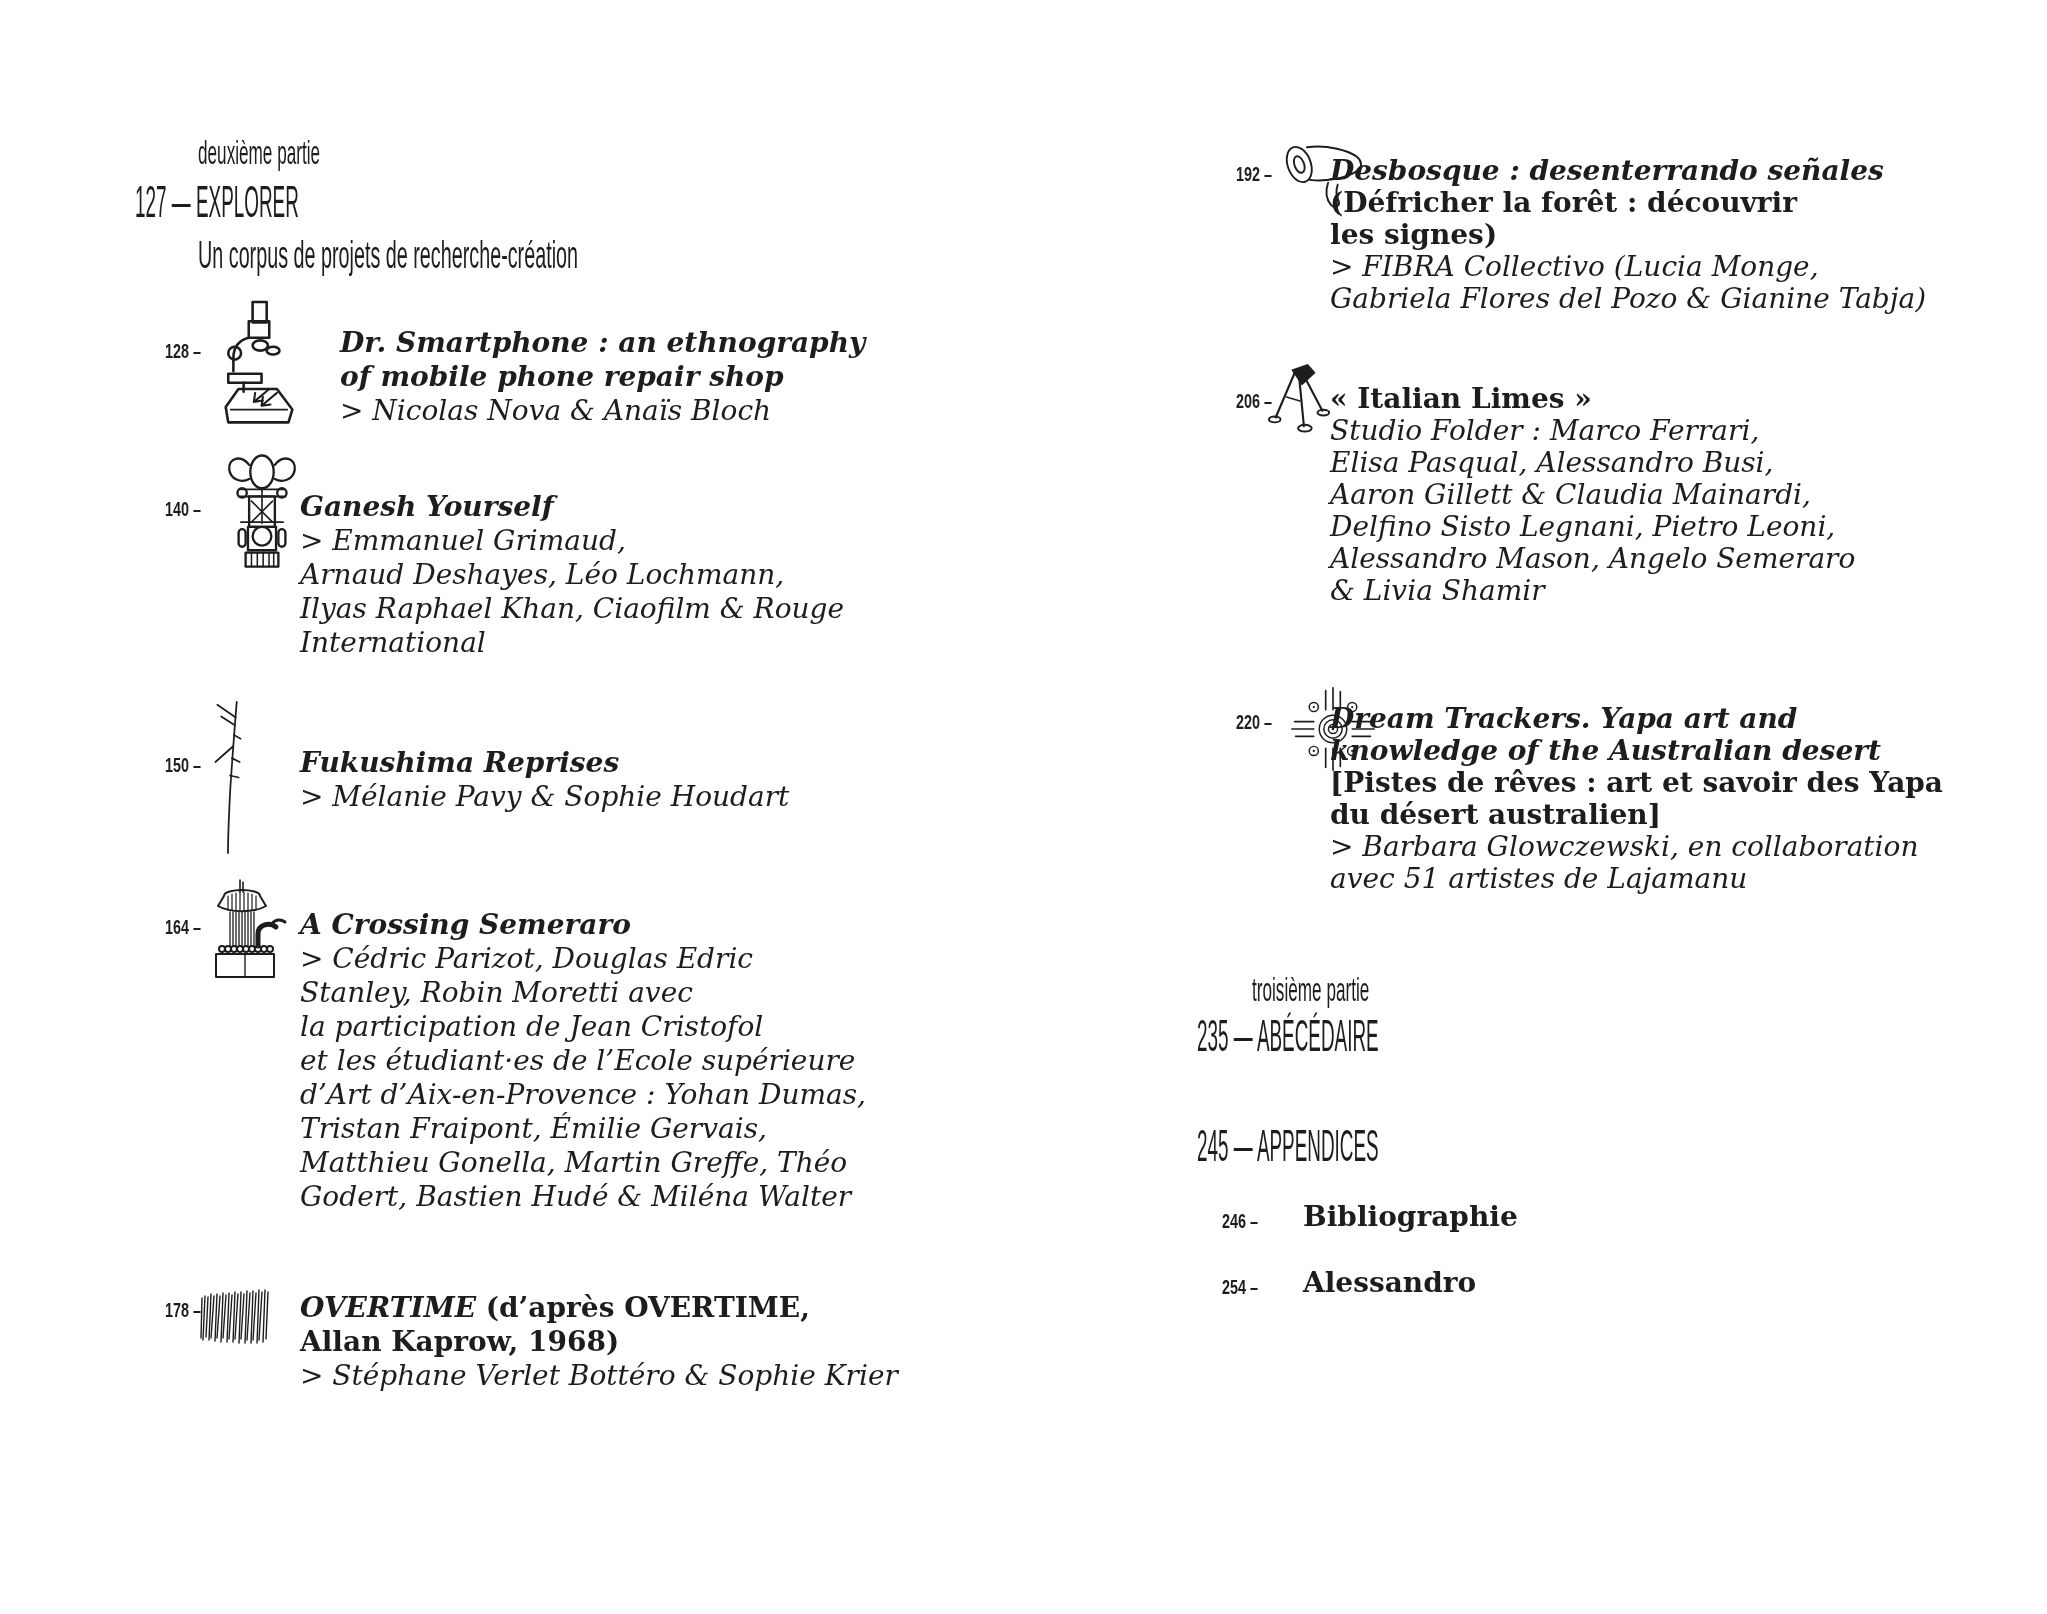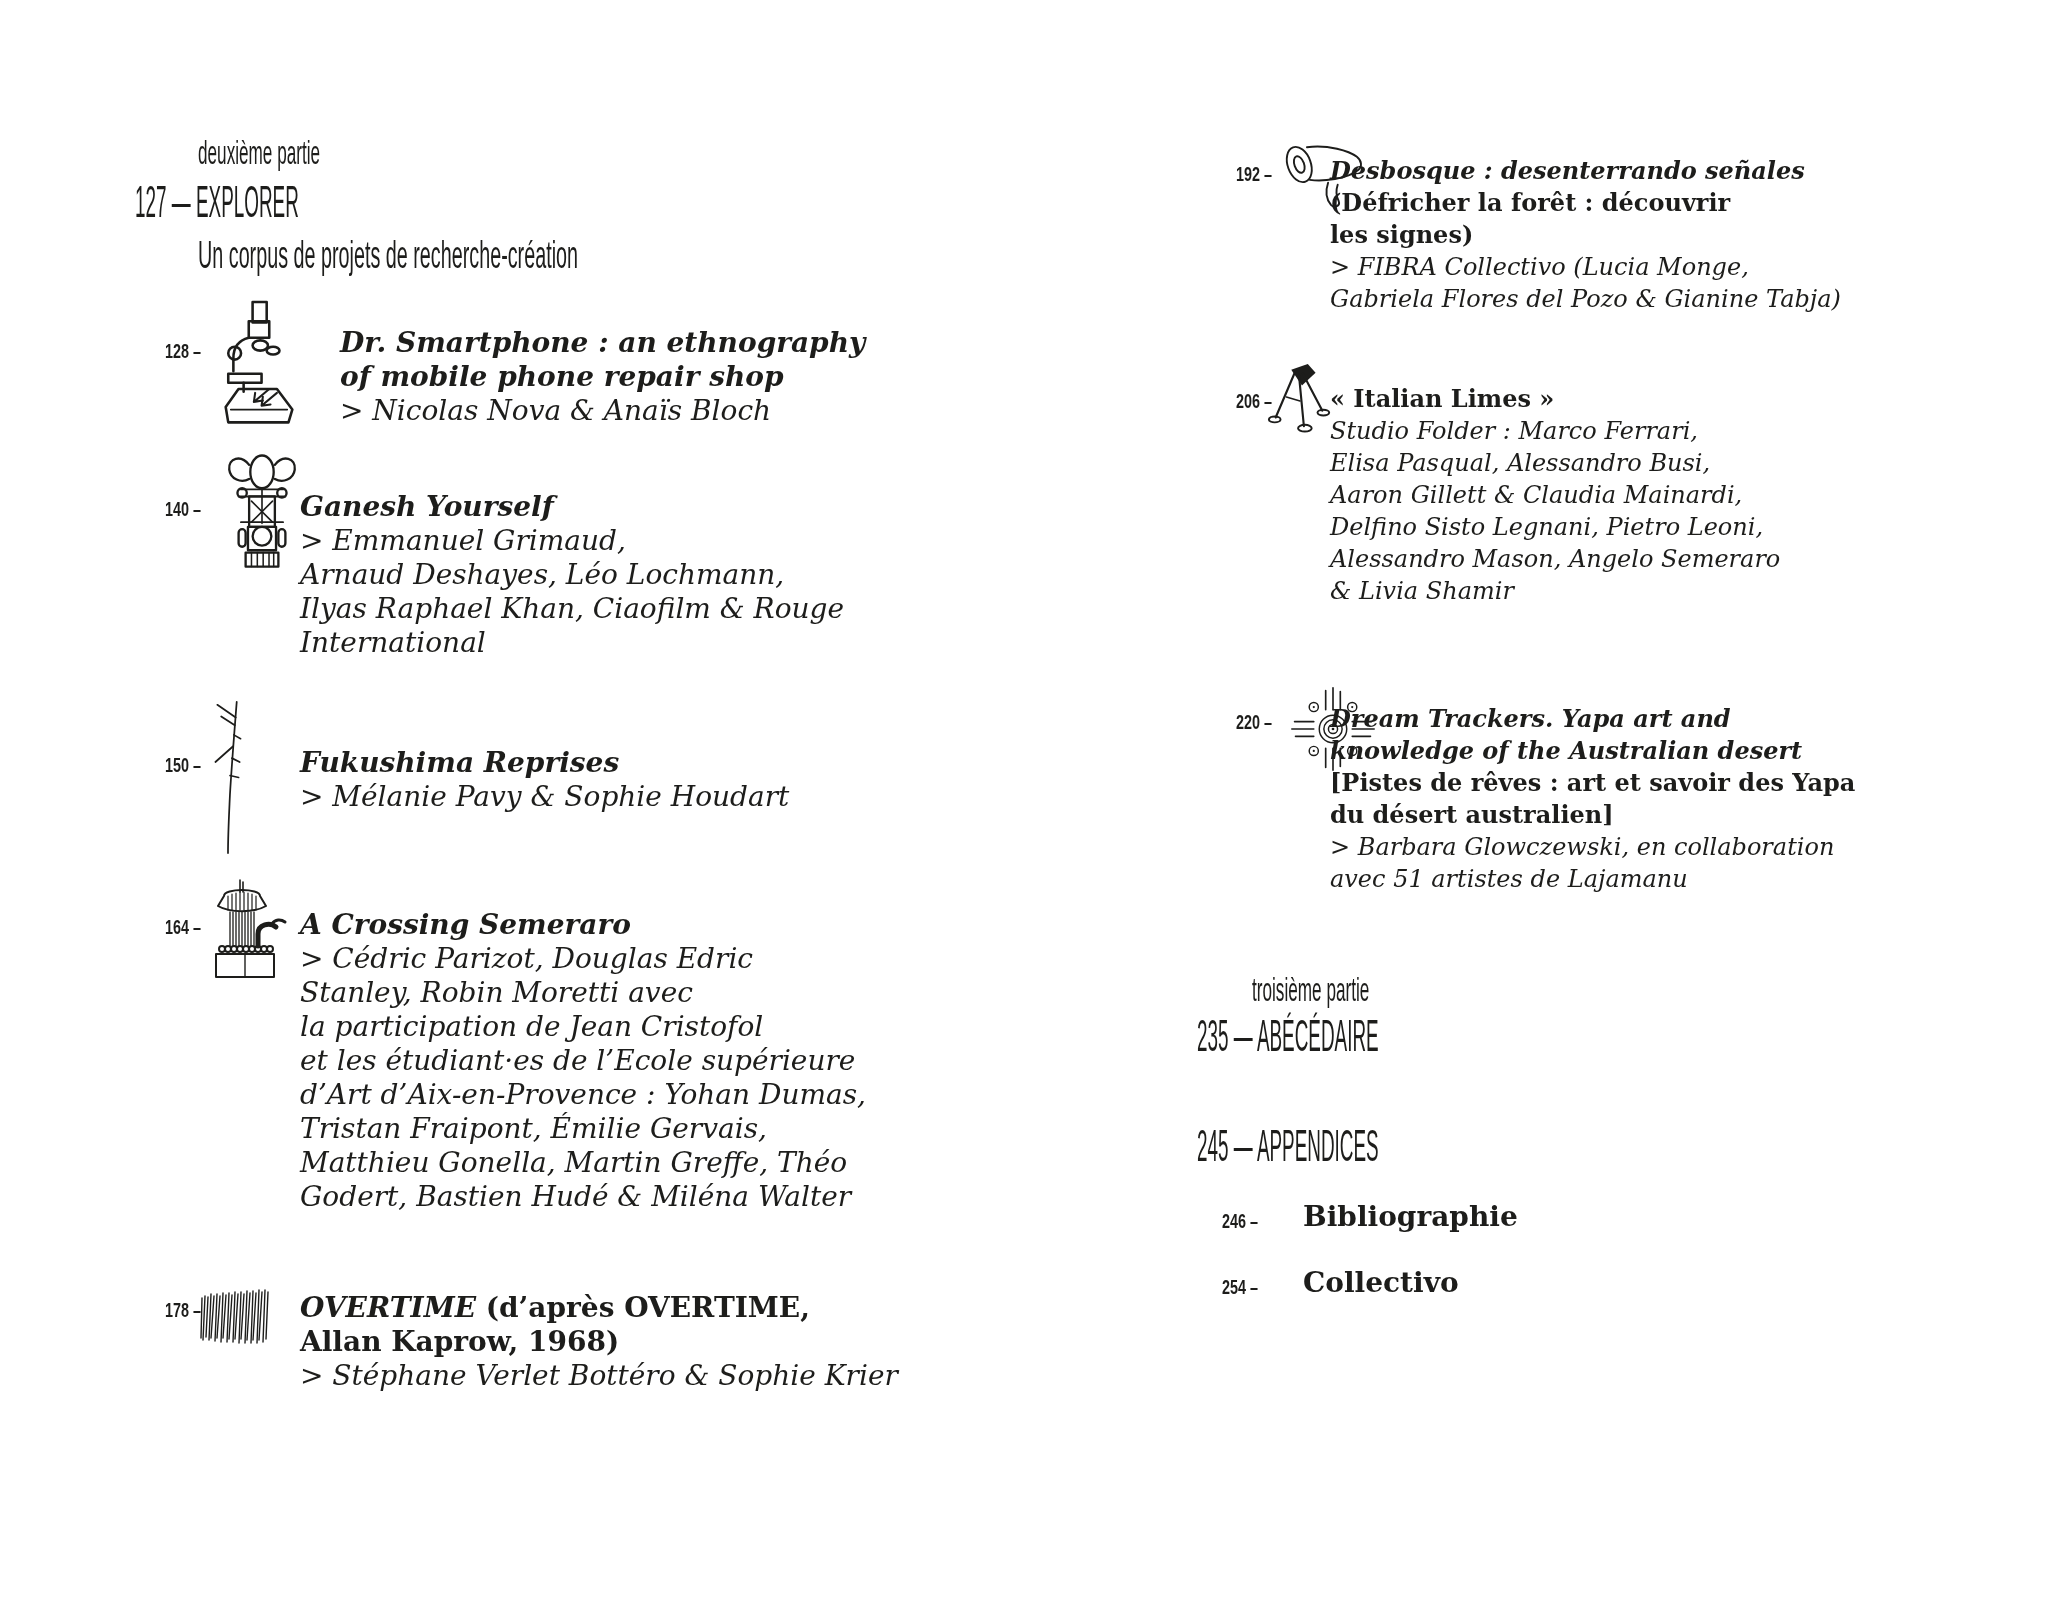--- a/index.html
+++ b/index.html
@@ -6,21 +6,21 @@
   .page{position:relative;width:2047px;height:1614px;background:#ffffff;color:#1d1d1b;overflow:hidden;}
   .abs{position:absolute;}
   
   .cond{font-family:"Liberation Sans","DejaVu Sans",sans-serif;display:inline-block;transform-origin:0 0;white-space:nowrap;color:#1d1d1b;}
   .caps{transform:scaleX(.42);}
   .low{transform:scaleX(.52);}
   .mnum{font-family:"Liberation Sans","DejaVu Sans",sans-serif;font-weight:700;font-size:20px;display:inline-block;transform:scaleX(.72);transform-origin:0 0;white-space:nowrap;color:#1d1d1b;}
   
   .body{font-family:"DejaVu Serif","Liberation Serif",serif;color:#1d1d1b;}
   .lh-l{font-size:28px;line-height:34px;}
-  .lh-r{font-size:24px;line-height:32px;}
+  .lh-r{font-size:28px;line-height:32px;}
   .ti{font-style:italic;font-weight:700;}
   .tb{font-weight:700;}
   .au{font-style:italic;font-weight:400;}
   .blabel{font-family:"DejaVu Serif","Liberation Serif",serif;font-weight:700;font-size:28px;white-space:nowrap;margin-left:48px;}
   .icon svg{display:block;stroke:#1d1d1b;fill:none;stroke-width:2;stroke-linecap:round;stroke-linejoin:round;}
 </style>
 </head>
 <body>
 
 <div class="page">
@@ -241,17 +241,17 @@
 
     <div class="abs" style="left:1197px;top:1120px;">
       <span class="cond caps" style="font-size:45px;">245 — APPENDICES</span>
     </div>
     <div>
       <div class="abs" style="left:1222px;top:1210px;"><span class="mnum">246 –</span></div>
       <div class="abs blabel" style="left:1255px;top:1200px;">Bibliographie</div>
     </div>
     <div>
       <div class="abs" style="left:1222px;top:1276px;"><span class="mnum">254 –</span></div>
-      <div class="abs blabel" style="left:1255px;top:1266px;">Collectivo</div>
+      <div class="abs blabel" style="left:1255px;top:1266px;">Alessandro</div>
     </div>
   </div>
 
 </div>
 
 </body></html>

